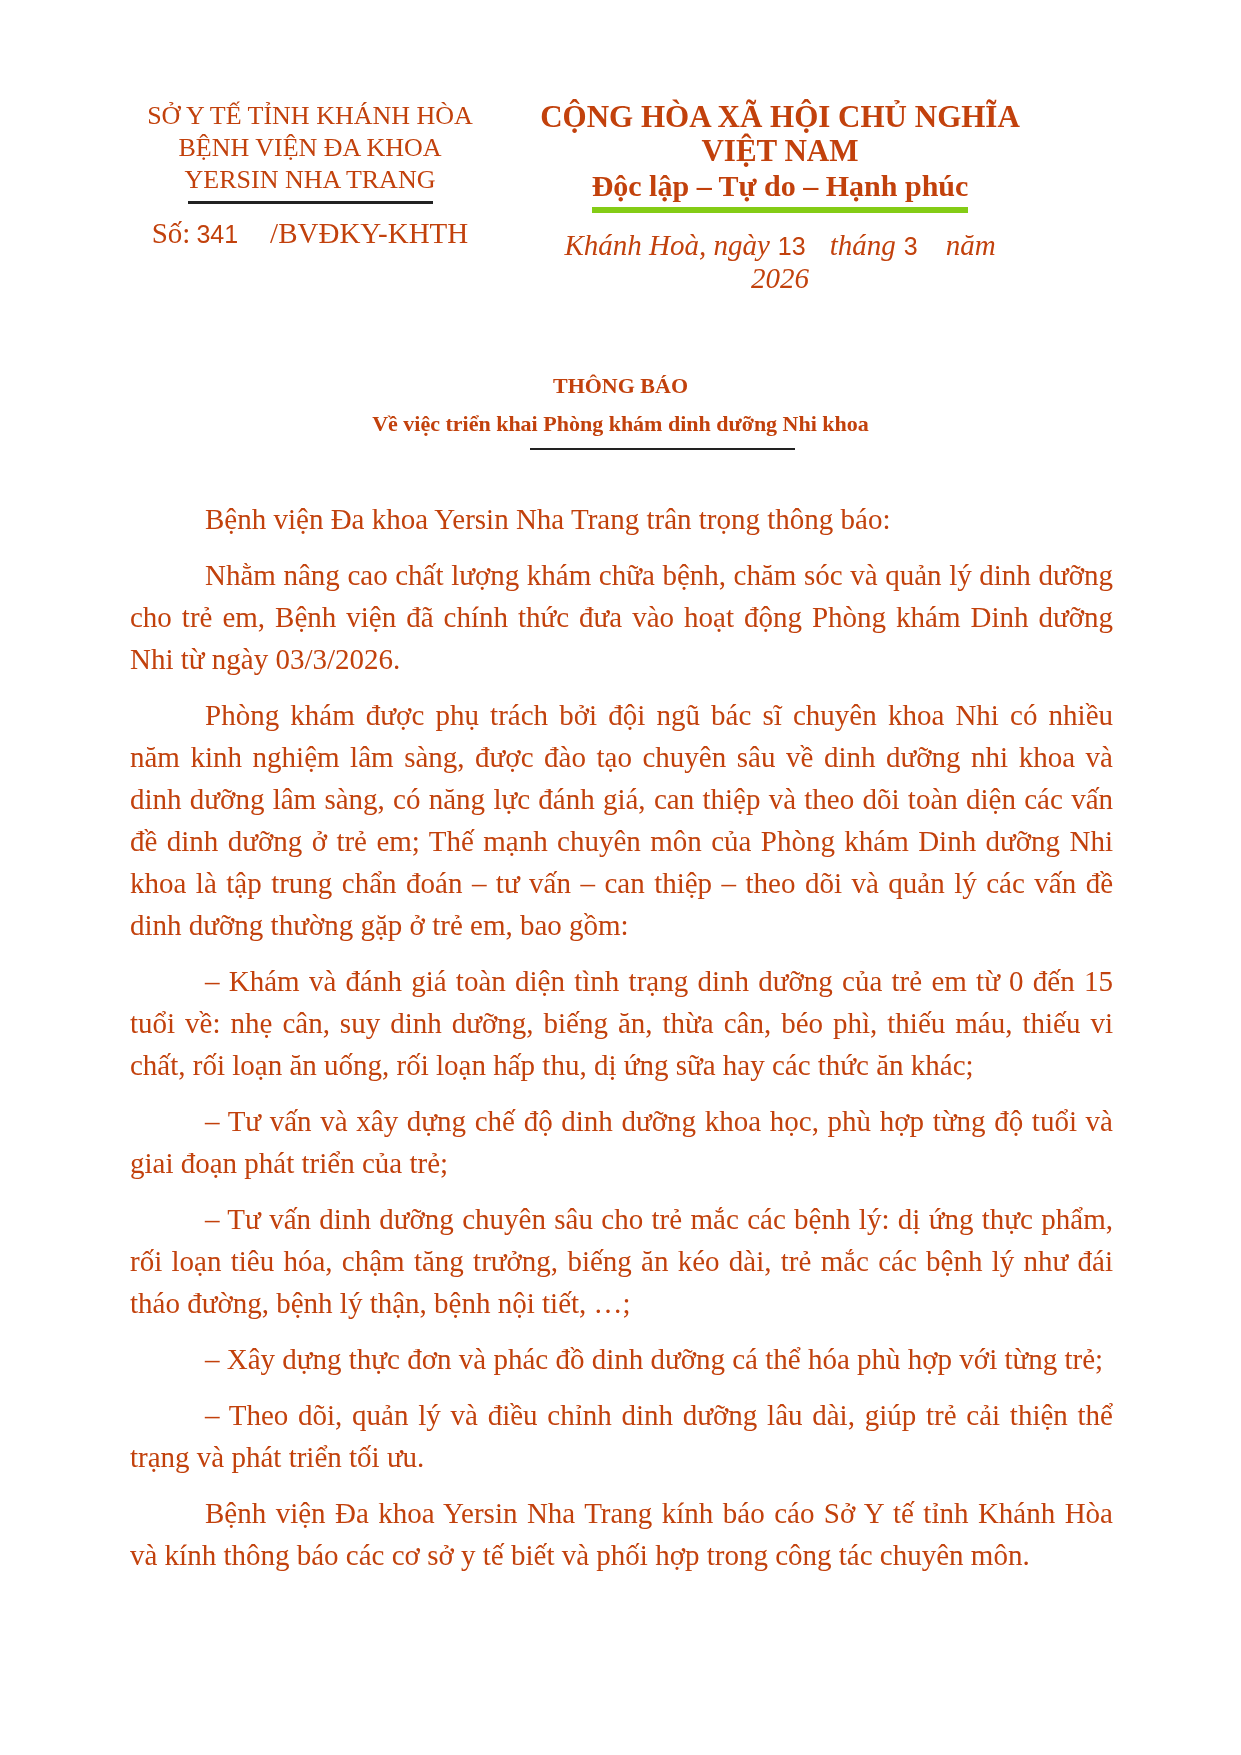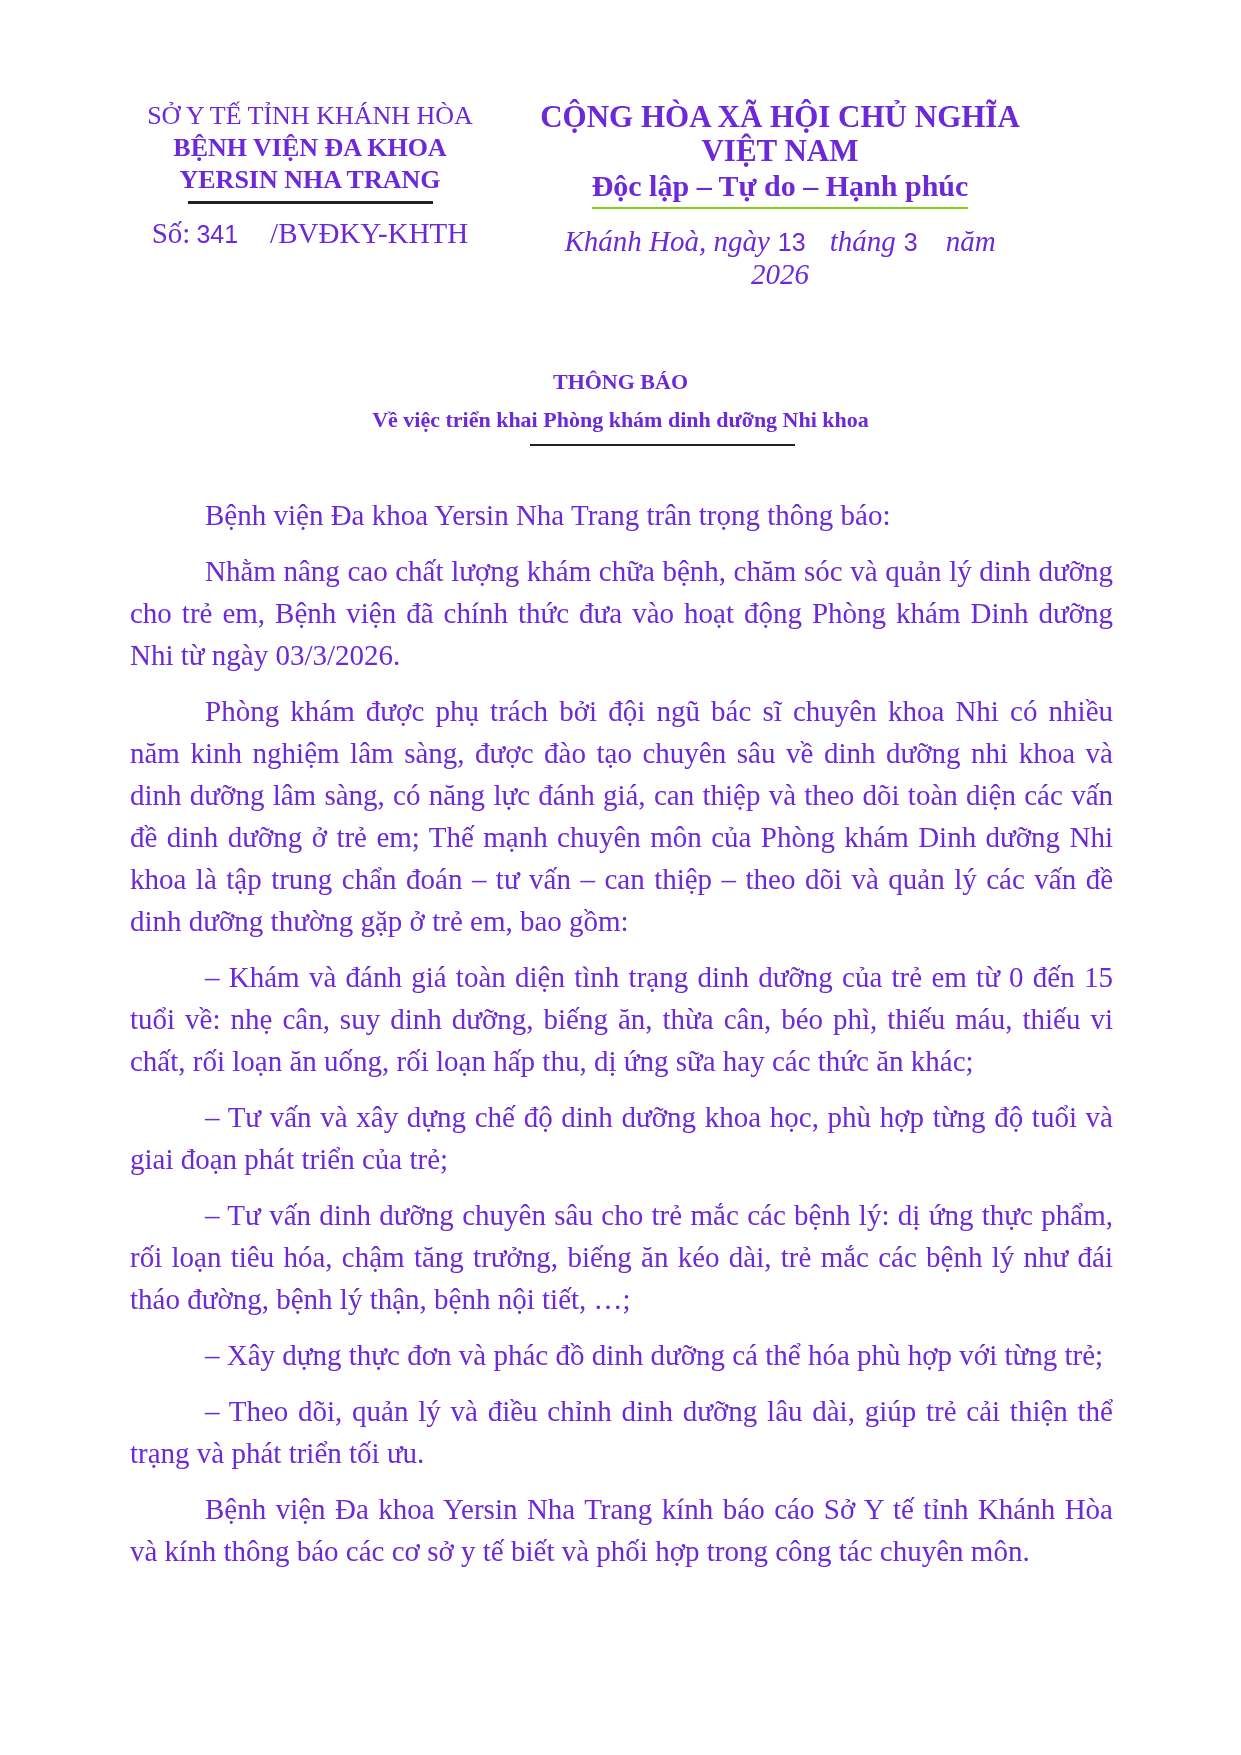--- a/index.html
+++ b/index.html
@@ -2,57 +2,57 @@
 <html><head>
 <meta charset="utf-8">
 <style>
   * { margin:0; padding:0; box-sizing:border-box; }
   html,body { background:#888; }
   .page {
     position:relative;
     width:1241px; height:1755px;
     margin:0 auto;
     background:#ffffff;
-    color:#6d28d9;
+    color:#c2410c;
     font-family:"Liberation Serif", serif;
     overflow:hidden;
   }
   .header-row {
     display:flex;
     padding-top:100px;
     padding-left:130px;
   }
   .header-left {
     width:360px;
     text-align:center;
     font-size:26px;
     line-height:32px;
   }
-  .header-left .org-line2, .header-left .org-line3 { font-weight:bold; }
+  .header-left .org-line2, .header-left .org-line3 { font-weight:normal; }
   .org-underline {
     width:245px; height:0;
     border-bottom:3px solid #222;
     margin:5px auto 0 auto;
   }
   .doc-number {
     margin-top:13px;
     font-size:29px;
     text-align:center;
   }
   .header-right {
     margin-left:45px;
     width:490px;
     text-align:center;
   }
   .national-line1 { font-weight:bold; font-size:31px; line-height:34px; }
   .national-line2 {
     display:inline-block;
     font-weight:bold; font-size:30px; line-height:36px;
     padding-bottom:3px;
-    border-bottom:2px solid #84cc16;
+    border-bottom:6px solid #84cc16;
   }
   .date-line {
     margin-top:16px;
     font-style:italic;
     font-size:29px;
   }
   .fill-num {
     font-family:"Liberation Sans", sans-serif;
     font-style:normal;
     font-size:25px;

